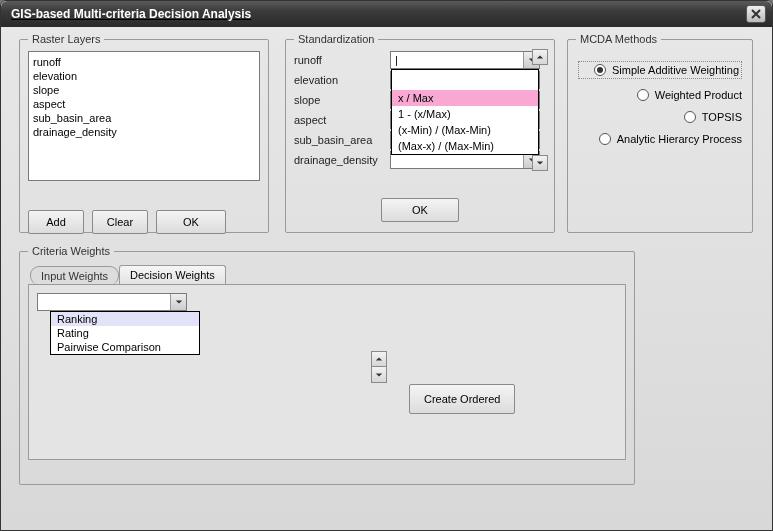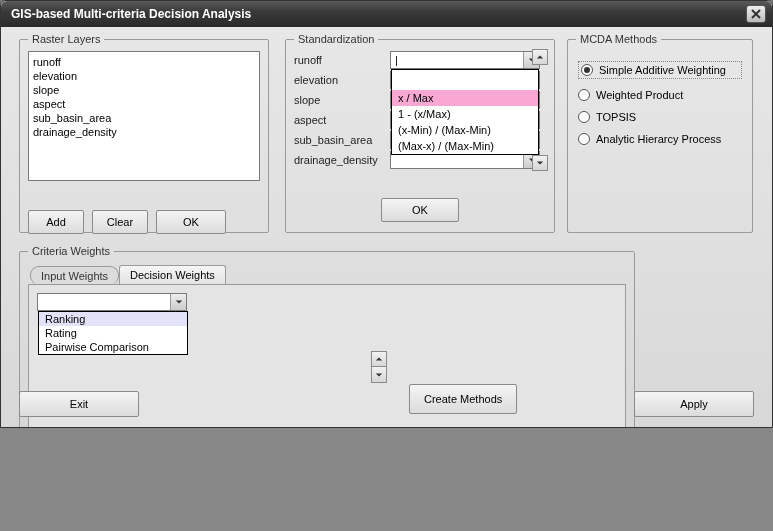--- a/index.html
+++ b/index.html
@@ -1,17 +1,17 @@
 <!DOCTYPE html>
 <html><head>
 <meta charset="utf-8">
 <style>
 * { box-sizing: border-box; font-family: Tahoma, Arial, sans-serif; font-size: 11px; }
 body { margin: 0; background: #888; padding: 0; }
-.window { width: 773px; height: 428px; background: linear-gradient(#e8e8e8,#d8d8d8); border: 1px solid #333; border-radius: 6px 6px 0 0; box-shadow: 0 0 6px rgba(0,0,0,.5); overflow:hidden; position:relative;}
+.window { width: 773px; height: 531px; background: linear-gradient(#e8e8e8,#d8d8d8); border: 1px solid #333; border-radius: 6px 6px 0 0; box-shadow: 0 0 6px rgba(0,0,0,.5); overflow:hidden; position:relative;text-decoration:underline;}
 .titlebar { height: 26px; background: linear-gradient(#5a5a5a,#3a3a3a 40%,#2a2a2a); color:#fff; display:flex; align-items:center; padding:0 6px 0 10px; border-radius:6px 6px 0 0;}
 .titlebar .title { font-weight:bold; font-size:12px; flex:1;}
 .closebtn { width:20px; height:18px; background:linear-gradient(#eee,#bbb); border:1px solid #555; border-radius:3px; display:flex; align-items:center; justify-content:center; cursor:pointer;}
 .closebtn svg{width:10px;height:10px;}
 .body { position:absolute; top:26px; left:0; right:0; bottom:0; padding:10px 12px;}
 fieldset { border:1px solid #9a9a9a; border-radius:2px; background:transparent; margin:0; padding:6px 8px 8px 8px; position:absolute;}
 legend { padding:0 4px; color:#333;}
 
 .fs-raster { left:18px; top:6px; width:250px; height:200px;}
 .listbox { width:100%; height:130px; background:#fff; border:1px solid #7a7a7a; padding:3px 4px; overflow:auto;}
@@ -30,32 +30,32 @@
 .scroll-side{position:absolute; right:-2px; top:14px; display:flex; flex-direction:column; gap:0;}
 .mini-arrow{width:16px; height:16px; border:1px solid #8a8a8a; background:linear-gradient(#f2f2f2,#d6d6d6); display:flex; align-items:center; justify-content:center; cursor:pointer;}
 .mini-arrow+.mini-arrow{border-top:none;}
 .mini-arrow svg{width:8px;height:8px;}
 .dropdown-list{position:absolute; left:0; right:0; top:17px; border:1px solid #000; background:#fff; z-index:10;}
 .dropdown-list div{padding:1px 6px; line-height:14px;}
 .dropdown-list div.sel{background:#f9a8d4;margin-top:20px;}
 .std-okwrap{text-align:center; margin-top:8px;}
 
 .fs-mcda{ left:566px; top:6px; width:186px; height:200px;}
-.radio-row{display:flex; align-items:center; gap:6px; margin:10px 2px;}
+.radio-row{display:flex; align-items:center; gap:6px; margin:10px 2px;justify-content:flex-end;}
 .radio-row.selected{background:#e6e6e6; border:1px dotted #888; padding:2px 2px;}
 .radio{width:12px;height:12px;border:1px solid #555;border-radius:50%;background:#fff;display:inline-flex;align-items:center;justify-content:center;}
 .radio.checked::after{content:"";width:6px;height:6px;background:#333;border-radius:50%;}
 
 .fs-cw{ left:18px; top:218px; width:616px; height:240px;}
 .tabstrip{display:flex; align-items:flex-end; margin:2px 0 0 2px;}
 .tab{border:1px solid #9a9a9a; border-bottom:none; padding:3px 10px; background:linear-gradient(#f6f6f6,#e2e2e2); position:relative; cursor:pointer; border-radius:3px 3px 0 0;}
 .tab.inactive{background:#dcdcdc; color:#333; top:1px;border-radius:9px;}
 .tabpanel{border:1px solid #9a9a9a; height:176px; background:#e4e4e4; padding:8px; position:relative;}
 .combo2{width:150px;}
-.combo-list{position:absolute; top:17px; left:0; width:150px; border:1px solid #000; background:#fff; z-index:5;}
+.combo-list{position:absolute; top:17px; left:12px; width:150px; border:1px solid #000; background:#fff; z-index:5;}
 .combo-list div{padding:1px 6px;}
 .combo-list div.sel{background:#e2e2f8;}
 .spinbtns{position:absolute; left:342px; top:66px; display:flex; flex-direction:column;}
 .createw{position:absolute; left:380px; top:78px; padding:8px 14px;}
 
 .bottomrow{position:absolute; left:18px; right:18px; bottom:10px; display:flex; justify-content:space-between;}
 .bigbtn{min-width:120px; padding:6px 0;}
 </style>
 </head>
 <body>
@@ -223,23 +223,19 @@
               <svg viewBox="0 0 10 10">
                 <path d="M1 7 L5 3 L9 7" fill="#333"></path>
               </svg>
             </div>
           <div class="mini-arrow">
               <svg viewBox="0 0 10 10">
                 <path d="M1 3 L5 7 L9 3" fill="#333"></path>
               </svg>
             </div>
         </div>
-        <div class="btn createw">Create Methods</div>
-      </div>
-    </fieldset>
-
-    <div class="bottomrow">
-      <div class="btn bigbtn">Exit</div>
-      <div class="btn bigbtn">Apply</div>
-    </div>
+        <div class="btn createw">Create Ordered</div>
+      </div>
+    </fieldset>
+
 
   </div>
 </div>
 
 </body></html>

